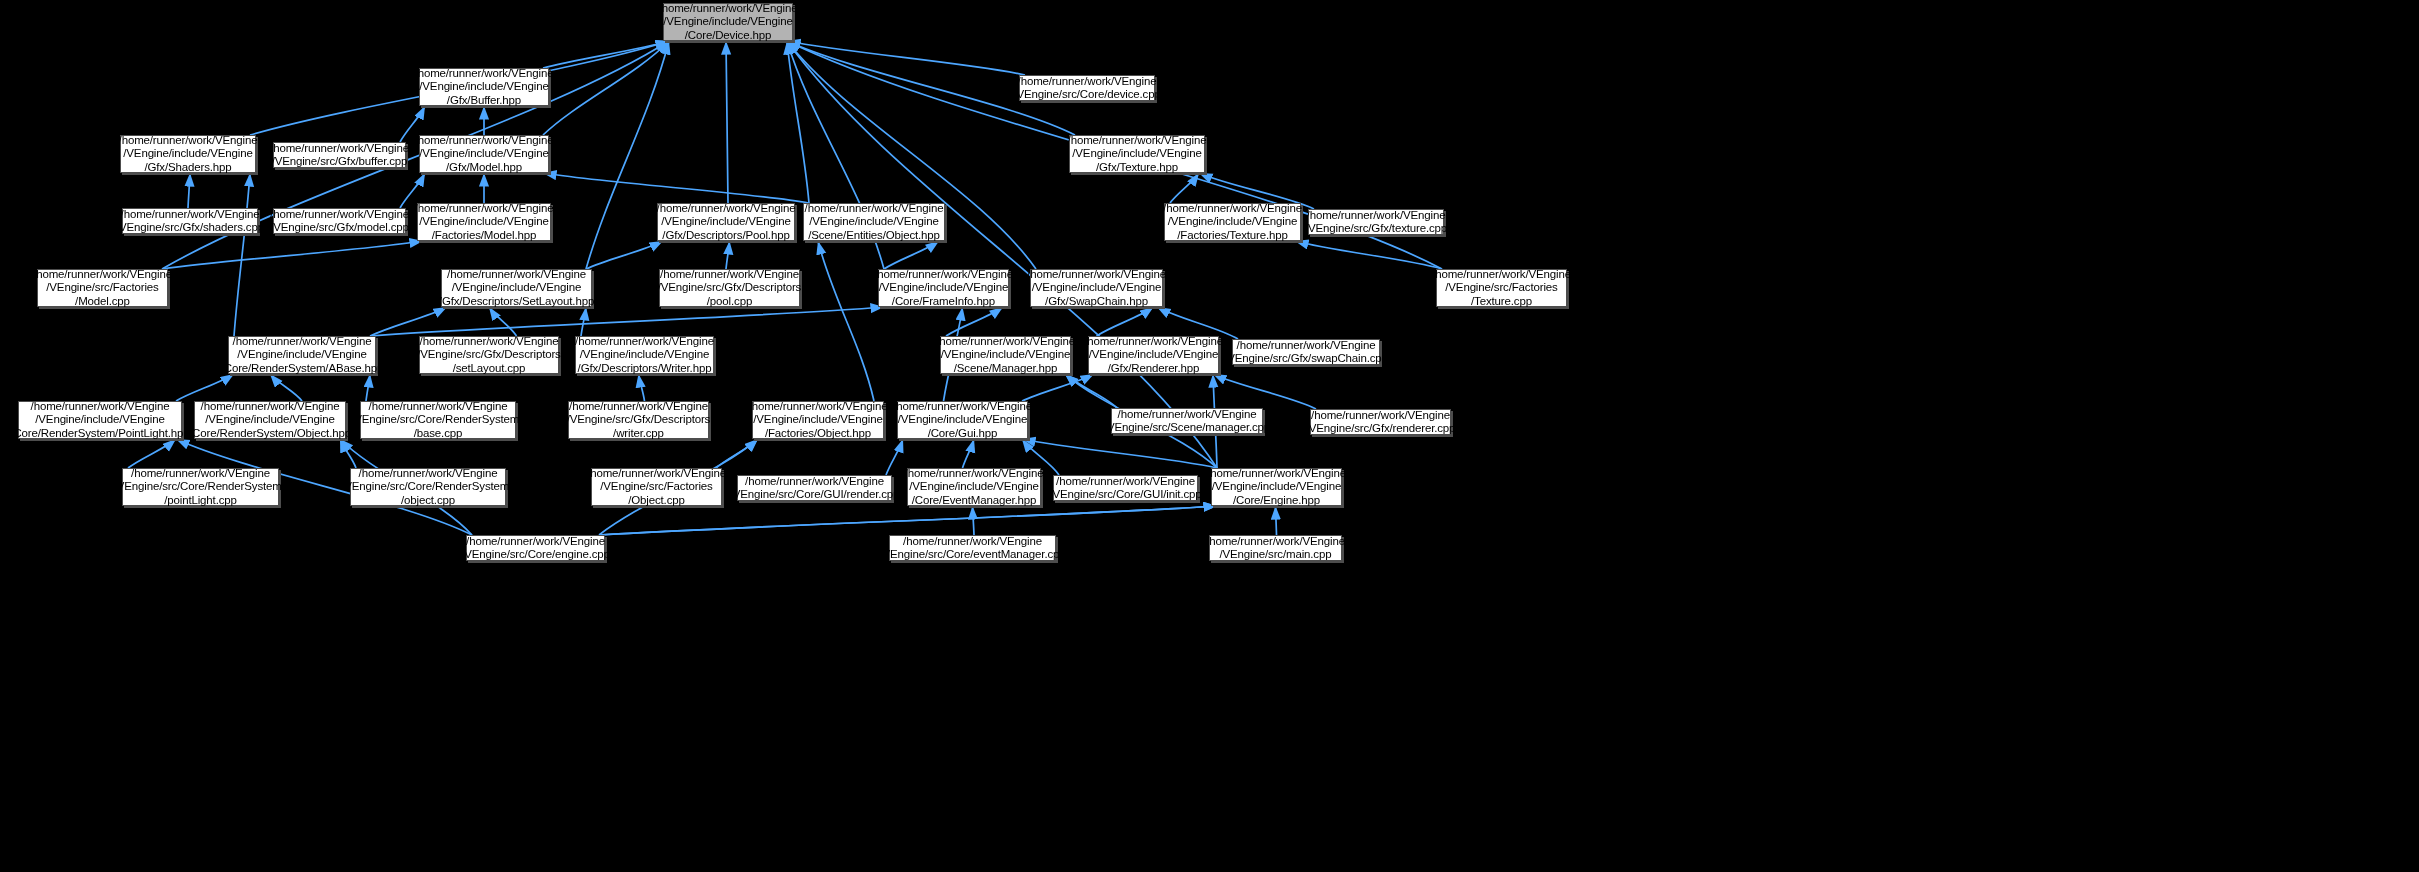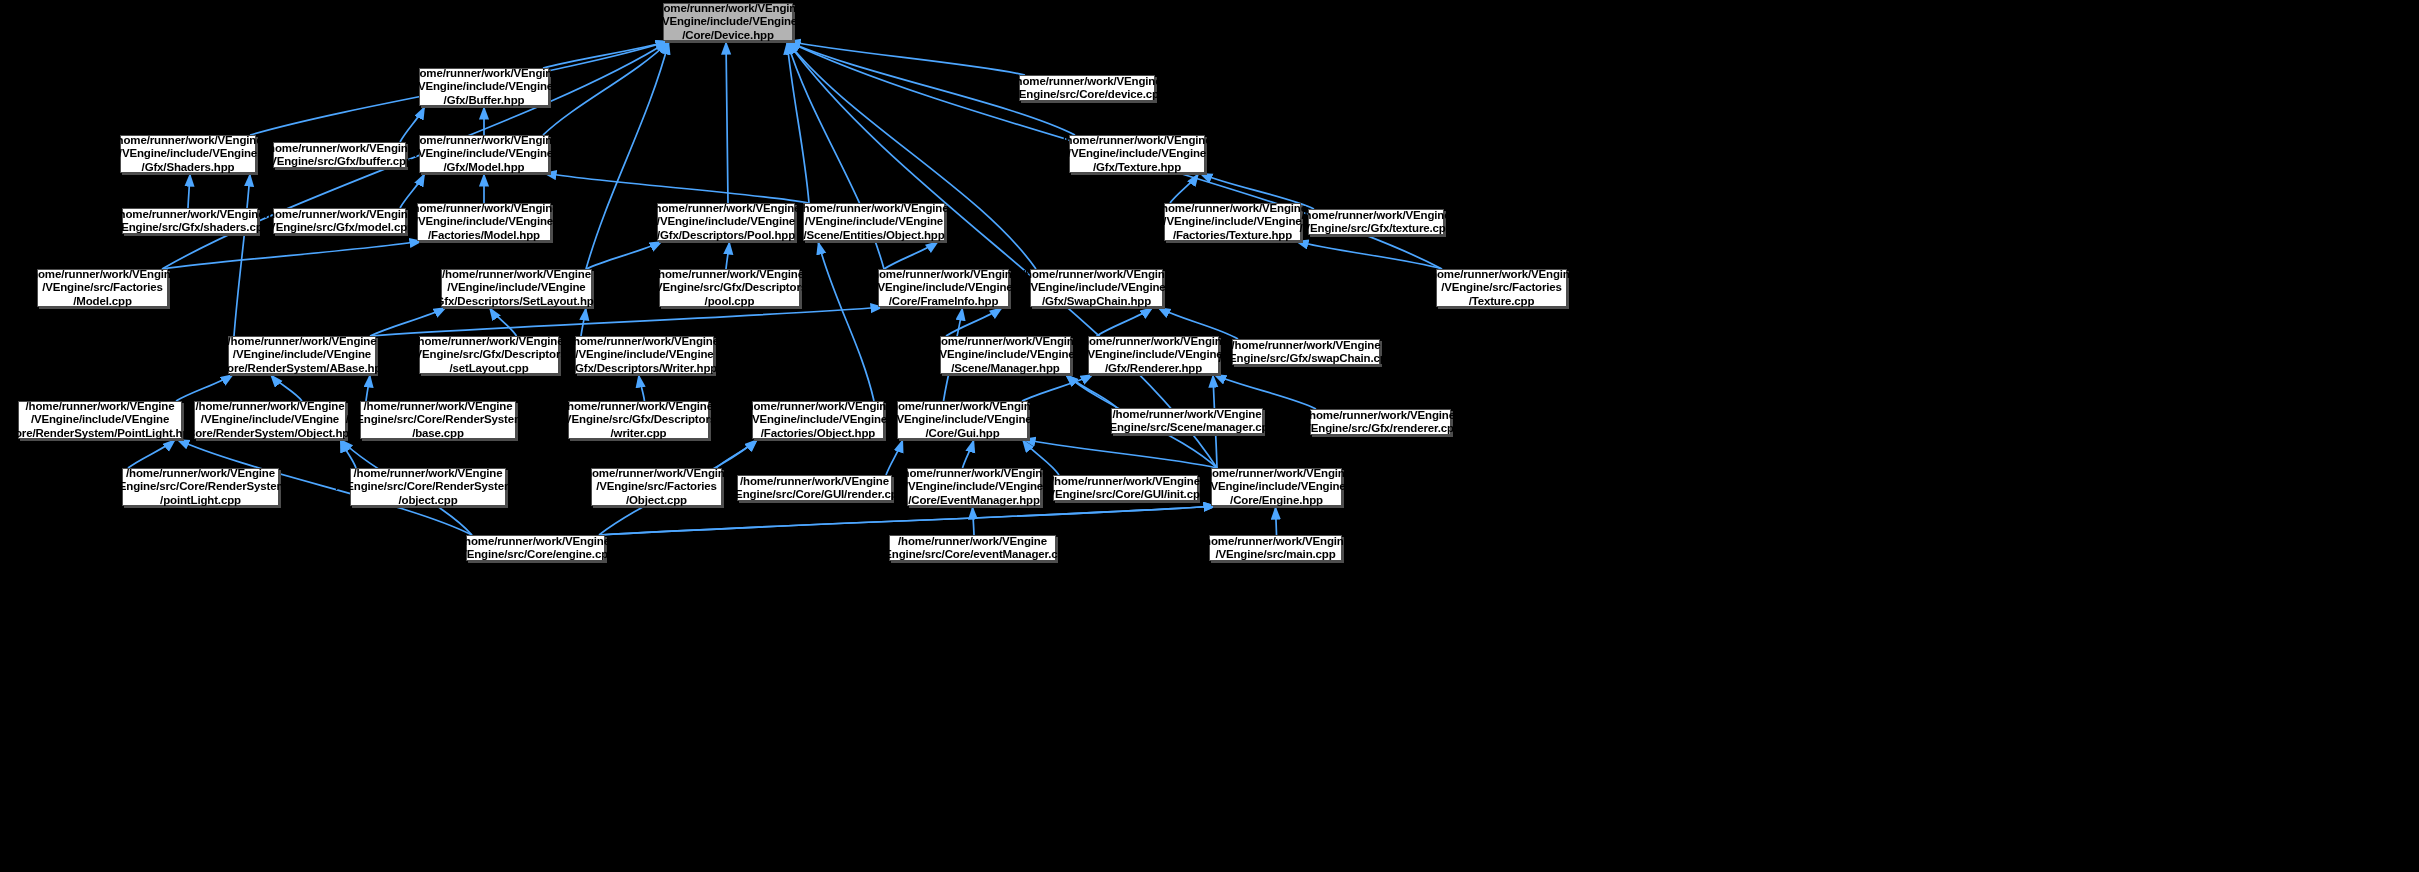--- a/index.html
+++ b/index.html
@@ -3,21 +3,21 @@
 <meta charset="utf-8">
 <style>
   html,body{margin:0;padding:0;background:#000;}
   #graph-root{position:relative;width:2419px;height:872px;background:#000;
     font-family:"Liberation Sans",sans-serif;}
   svg.edges{position:absolute;left:0;top:0;width:2419px;height:872px;overflow:visible;}
   .node{position:absolute;box-sizing:border-box;background:#ffffff;border:1px solid #4d4d4d;
     box-shadow:2px 2px 0 #4d4d4d;display:flex;align-items:center;justify-content:center;}
   .node.root{background:#b3b3b3;}
   .node-label{font-size:11.5px;line-height:13.5px;color:#000;text-align:center;
-    white-space:pre-line;letter-spacing:-0.15px;padding:1px 3px;font-weight:bold;}
+    white-space:pre-line;letter-spacing:-0.15px;padding:1px 3px;}
 </style>
 </head>
 <body>
 
 <div id="graph-root">
   <svg class="edges">
     <defs>
       <marker id="arrow" markerWidth="9" markerHeight="9" refX="8" refY="3" orient="auto" markerUnits="strokeWidth">
         <path d="M0,0 L8,3 L0,6 z" fill="#4da6ff"></path>
       </marker>

